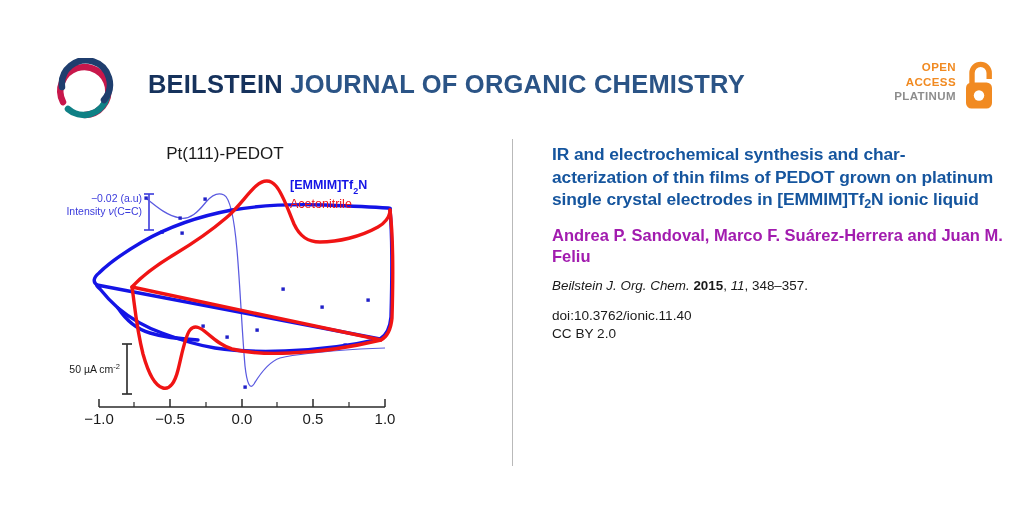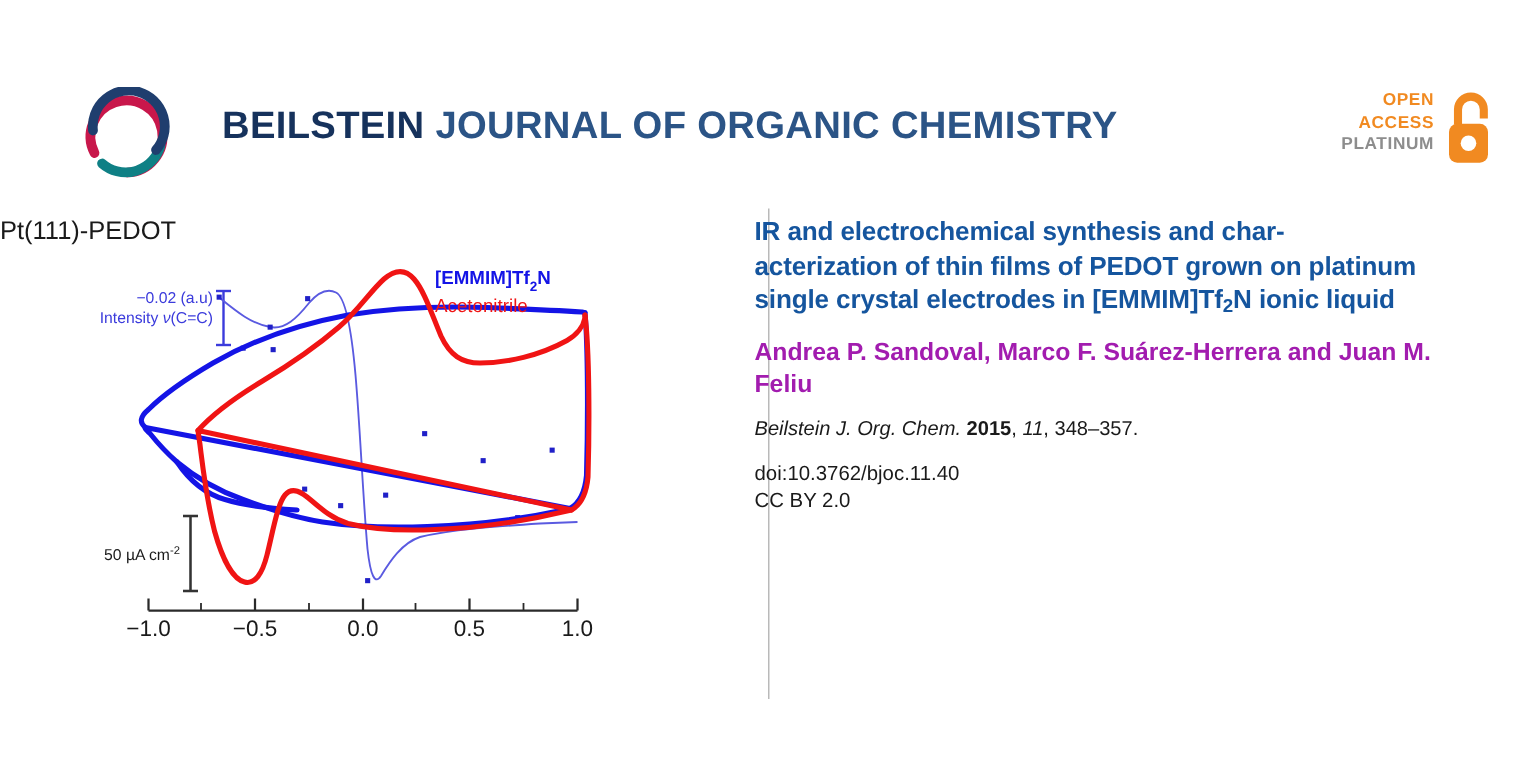--- a/index.html
+++ b/index.html
@@ -90,41 +90,42 @@
   
   #figure-panel {
     position: absolute;
     left: 0; top: 132px;
     width: 512px; height: 340px;
   }
   #figure-title {
     position: absolute;
     left: 0; top: 12px;
     width: 450px;
+    text-align: center;
     font-size: 17px;
     color: #1a1a1a;
   }
   #figure-svg {
     position: absolute;
     left: 0; top: 0;
   }
   #xaxis-label {
     position: absolute;
     left: 0px; top: 288px;
     width: 440px;
     text-align: center;
     font-size: 17px;
     color: #1a1a1a;
   }
   #xaxis-label .ital { font-style: italic; }
 
   
   #article {
     position: absolute;
-    left: 503px; top: 143px;
+    left: 552px; top: 143px;
     width: 470px;
   }
   #article-title {
     font-size: 17.4px;
     font-weight: bold;
     color: #15559e;
     line-height: 1.30;
     margin: 0 0 12px 0;
     letter-spacing: -0.1px;
   }
@@ -358,18 +359,18 @@
   </div>
 
   <div id="article">
 
     <h1 id="article-title"><span>IR and electrochemical synthesis and char-<br>acterization of thin films of PEDOT grown on platinum single crystal electrodes in [EMMIM]Tf</span><sub>2</sub><span>N ionic liquid</span></h1>
 
     <p id="article-authors">Andrea P. Sandoval, Marco F. Suárez-Herrera and Juan M. Feliu</p>
 
     <p id="article-citation"><span>Beilstein J. Org. Chem. </span><span class="cit-year">2015</span><span class="cit-pages">, </span><span class="cit-vol">11</span><span class="cit-pages">, 348–357.</span></p>
 
-    <p id="article-doi">doi:10.3762/bjoc.11.40</p>
+    <p id="article-doi">doi:10.3762/ionic.11.40</p>
     <p id="article-license">CC BY 2.0</p>
 
   </div>
 
 </div>
 
 </body></html>

